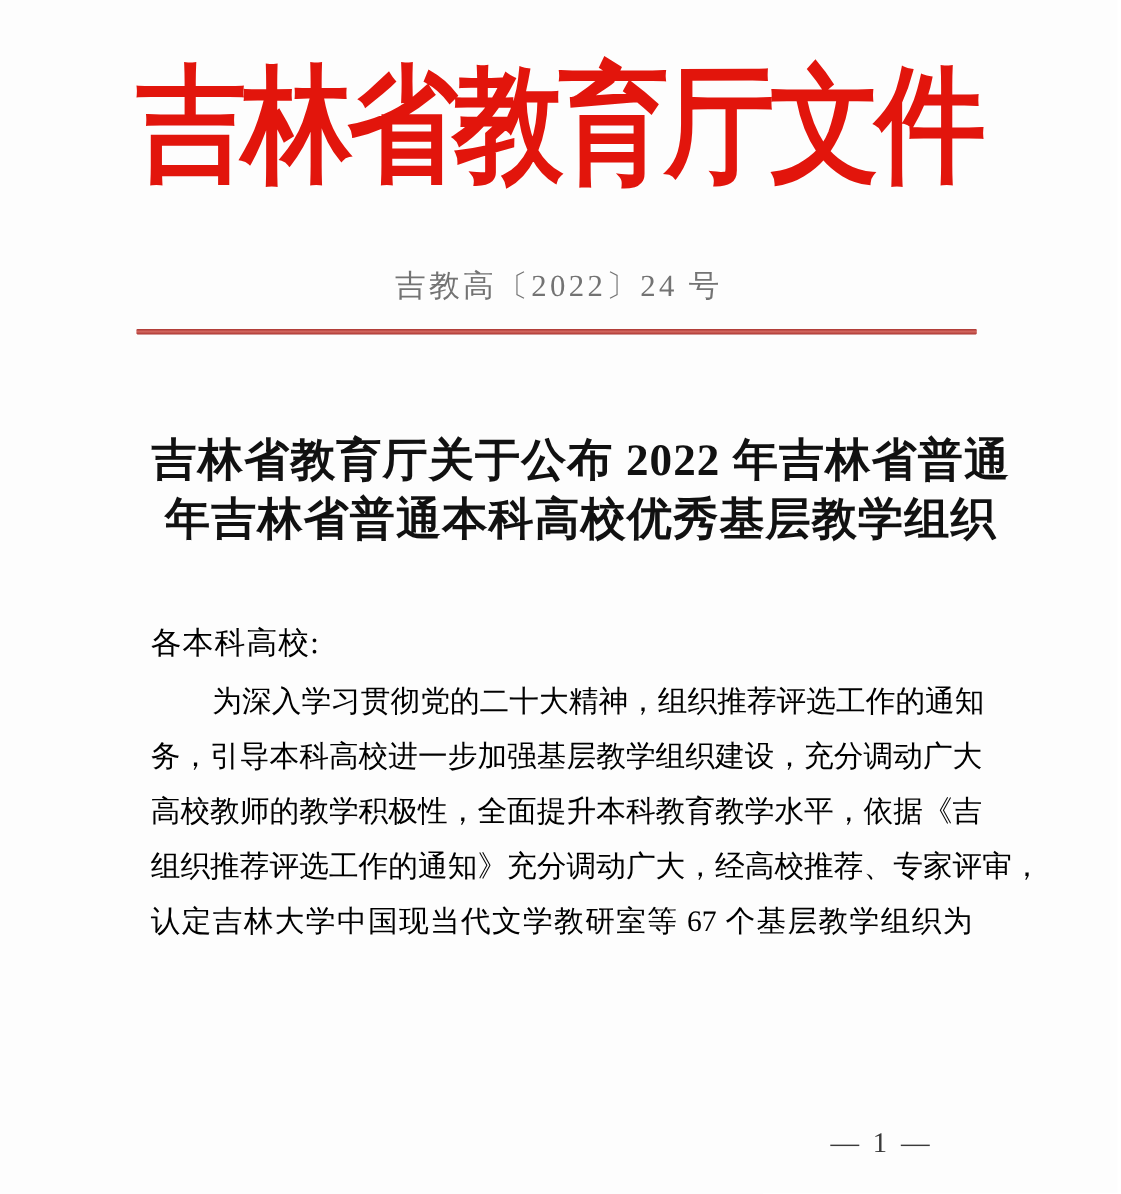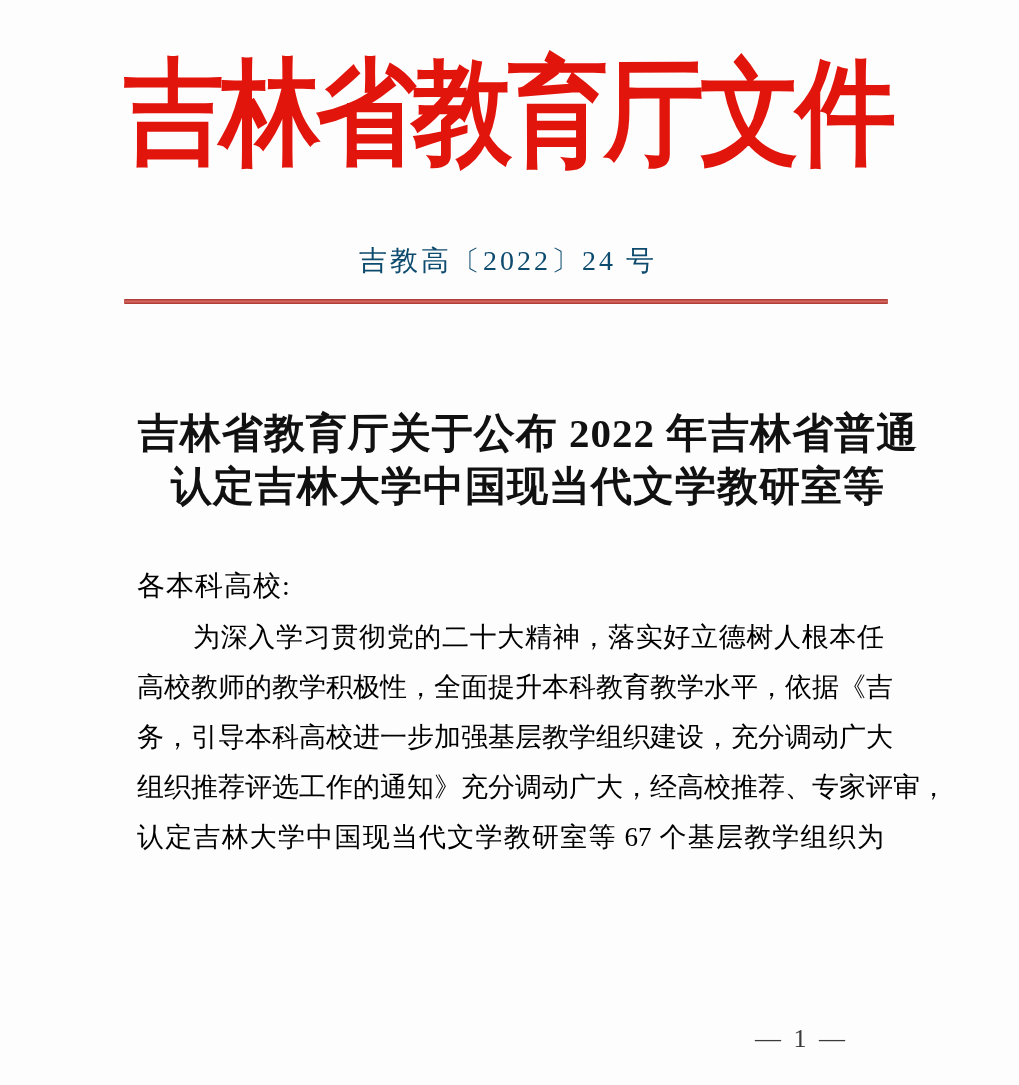--- a/index.html
+++ b/index.html
@@ -35,37 +35,37 @@
   
   .doc-number {
     position: absolute;
     top: 240px;
     left: 0;
     right: 0;
     height: 42px;
     line-height: 42px;
     text-align: center;
     font-size: 28px;
-    color: #0c4a6e;
+    color: #737373;
     letter-spacing: 3px;
   }
   
   .red-divider {
     position: absolute;
     top: 299px;
     left: 124px;
     width: 764px;
     height: 5px;
     background: linear-gradient(to bottom, #a93430, #d4675f 50%, #a93430);
     border-radius: 1px;
   }
   
   .doc-title {
     position: absolute;
-    top: 407px;
+    top: 392px;
     left: 0;
     right: 0;
     text-align: center;
     font-size: 41px;
     font-weight: bold;
     color: #111111;
     line-height: 53px;
     letter-spacing: 1px;
     padding-left: 40px;
   }
@@ -113,27 +113,27 @@
 <div class="page">
 
   <div class="agency-header">吉林省教育厅文件</div>
 
   <div class="doc-number">吉教高〔2022〕24 号</div>
 
   <div class="red-divider"></div>
 
   <div class="doc-title">
     <div>吉林省教育厅关于公布 2022 年吉林省普通</div>
-    <div>认定吉林大学中国现当代文学教研室等</div>
+    <div>年吉林省普通本科高校优秀基层教学组织</div>
   </div>
 
   <div class="doc-body">
     <div class="salutation">各本科高校:</div>
-    <div class="body-line indent">为深入学习贯彻党的二十大精神，落实好立德树人根本任</div>
+    <div class="body-line indent">为深入学习贯彻党的二十大精神，组织推荐评选工作的通知</div>
+    <div class="body-line">务，引导本科高校进一步加强基层教学组织建设，充分调动广大</div>
     <div class="body-line">高校教师的教学积极性，全面提升本科教育教学水平，依据《吉</div>
-    <div class="body-line">务，引导本科高校进一步加强基层教学组织建设，充分调动广大</div>
     <div class="body-line">组织推荐评选工作的通知》充分调动广大，经高校推荐、专家评审，</div>
     <div class="body-line">认定吉林大学中国现当代文学教研室等 67 个基层教学组织为</div>
   </div>
 
   <div class="page-number">— 1 —</div>
 
 </div>
 
 </body></html>

